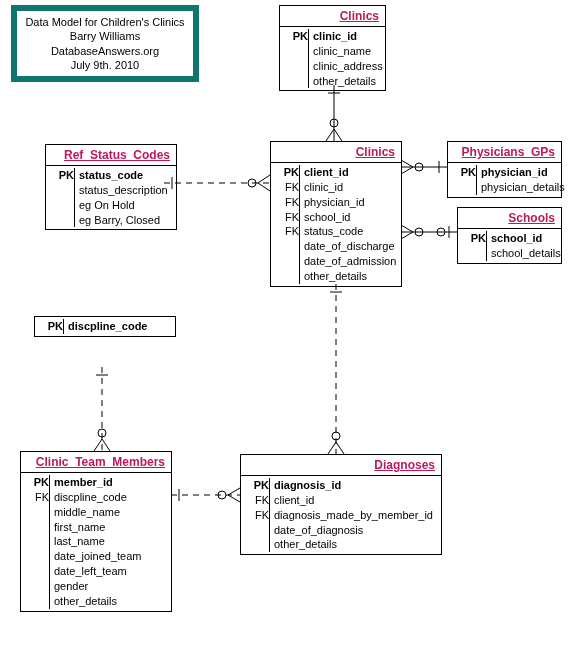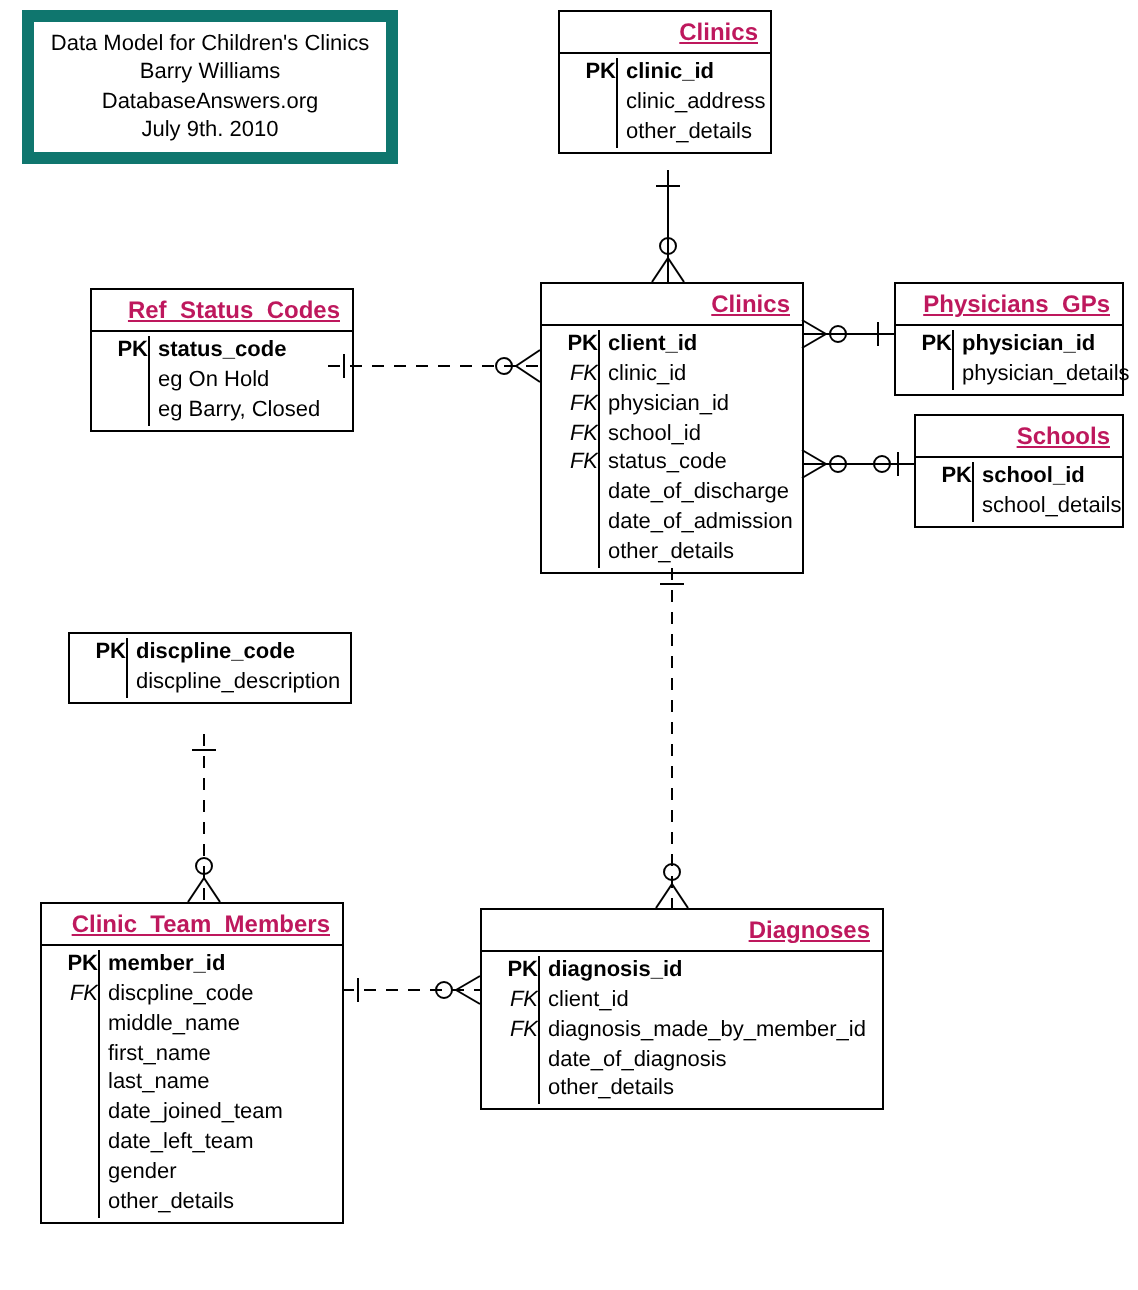--- a/index.html
+++ b/index.html
@@ -46,21 +46,20 @@
   }
   .key-col {
     width: 22px;
     flex: 0 0 22px;
     font-weight: bold;
     border-right: 1px solid #000;
     text-align: right;
     padding-left: 2px;
   }
   .key-col.fk {
-    font-style: italic;
     font-weight: normal;
   }
   .attr-col {
     padding-left: 4px;
     white-space: nowrap;
   }
   .attr-col.pk {
     font-weight: bold;
   }
   svg {
@@ -98,20 +97,24 @@
 
 <div class="entity" style="left:279px; top:5px; width:105px;">
   <div class="entity-header">Clinics</div>
   <div class="entity-body">
       <div class="entity-row">
         <div class="key-col">PK</div>
         <div class="attr-col pk">clinic_id</div>
       </div>
       <div class="entity-row">
         <div class="key-col"></div>
+        <div class="attr-col">clinic_name</div>
+      </div>
+      <div class="entity-row">
+        <div class="key-col"></div>
         <div class="attr-col">clinic_address</div>
       </div>
       <div class="entity-row">
         <div class="key-col"></div>
         <div class="attr-col">other_details</div>
       </div>
     </div>
 </div>
 
 <div class="entity" style="left:270px; top:141px; width:130px;">
@@ -182,38 +185,38 @@
 
 <div class="entity" style="left:45px; top:144px; width:130px;">
   <div class="entity-header">Ref_Status_Codes</div>
   <div class="entity-body">
       <div class="entity-row">
         <div class="key-col">PK</div>
         <div class="attr-col pk">status_code</div>
       </div>
       <div class="entity-row">
         <div class="key-col"></div>
+        <div class="attr-col">status_description</div>
+      </div>
+      <div class="entity-row">
+        <div class="key-col"></div>
         <div class="attr-col">eg On Hold</div>
       </div>
       <div class="entity-row">
         <div class="key-col"></div>
         <div class="attr-col">eg Barry, Closed</div>
       </div>
     </div>
 </div>
 
 <div class="entity" style="left:34px; top:316px; width:140px;">
   <div class="entity-body">
       <div class="entity-row">
         <div class="key-col">PK</div>
         <div class="attr-col pk">discpline_code</div>
-      </div>
-      <div class="entity-row">
-        <div class="key-col"></div>
-        <div class="attr-col">discpline_description</div>
       </div>
     </div>
 </div>
 
 <div class="entity" style="left:20px; top:451px; width:150px;">
   <div class="entity-header">Clinic_Team_Members</div>
   <div class="entity-body">
       <div class="entity-row">
         <div class="key-col">PK</div>
         <div class="attr-col pk">member_id</div>

